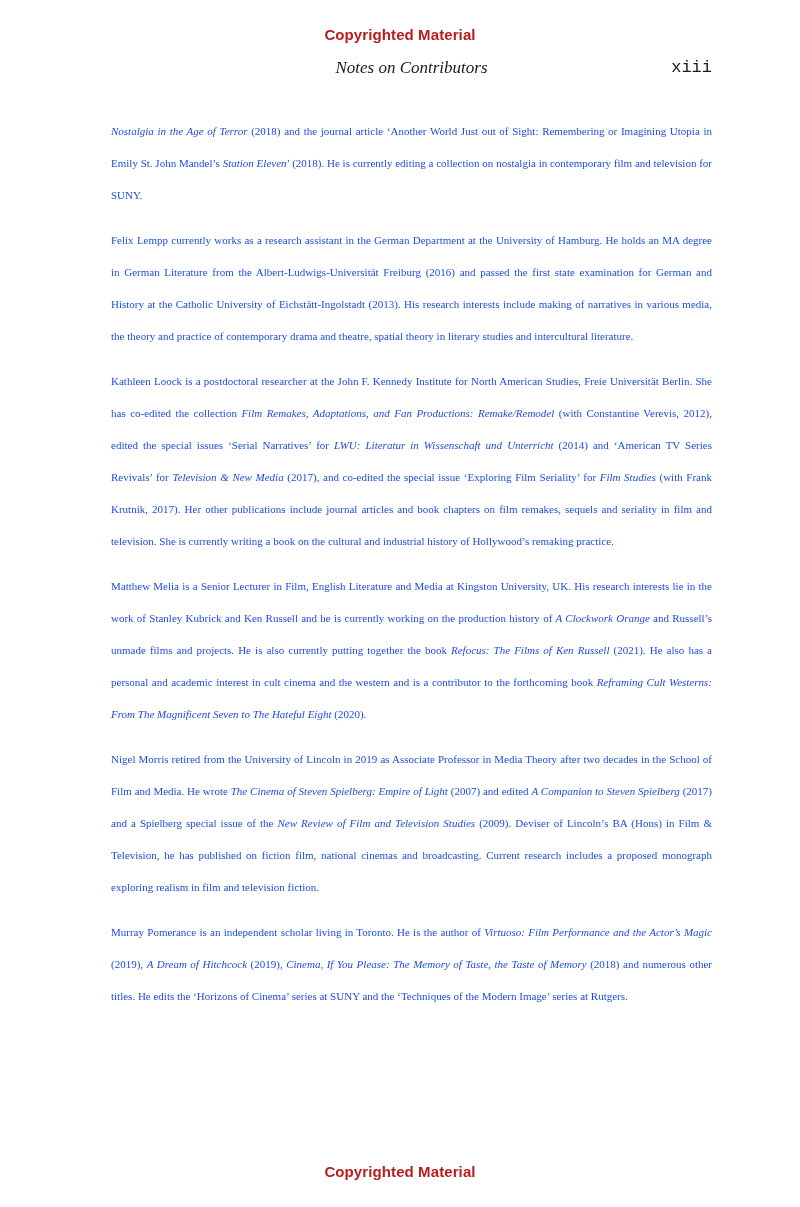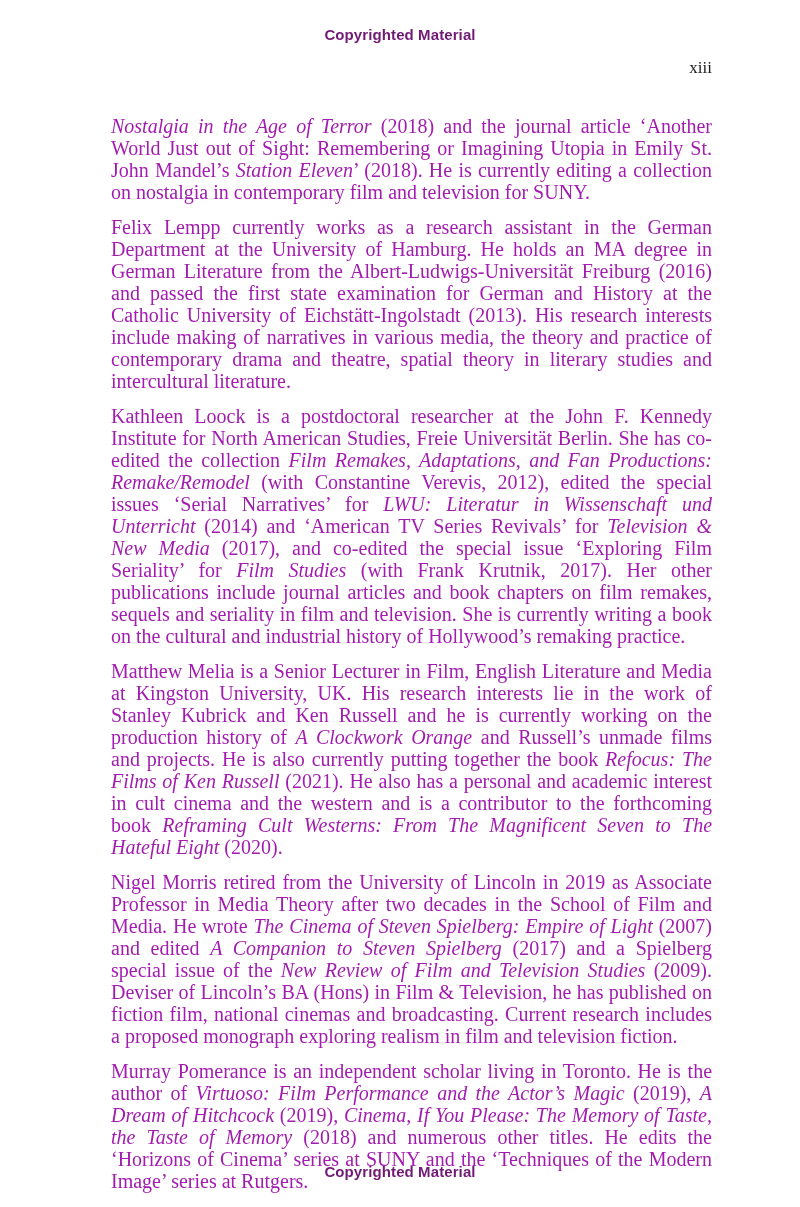--- a/index.html
+++ b/index.html
@@ -1,44 +1,45 @@
 <!DOCTYPE html>
 <html><head>
 <meta charset="utf-8">
 <style>
   html, body { margin: 0; padding: 0; background: #ffffff; }
   body { width: 800px; height: 1207px; position: relative; overflow: hidden; }
   .watermark {
     position: absolute; left: 0; width: 800px; text-align: center;
     font-family: "Liberation Sans", sans-serif; font-size: 15px;
-    color: #701a75; font-weight: bold; letter-spacing: 0.1px;
+    color: #b91c1c; font-weight: bold; letter-spacing: 0.1px;
   }
   .wm-top { top: 26px; }
   .wm-bottom { top: 1163px; }
   .running-head {
     position: absolute; top: 58px; left: 111px; width: 601px; height: 24px;
     font-family: "Liberation Serif", serif; font-size: 17px; color: #1a1a1a;
   }
   .running-title { position: absolute; left: 0; width: 601px; text-align: center; font-style: italic; top: 0; }
-  .page-number { position: absolute; right: 0; top: 0; }
+  .page-number { position: absolute; right: 0; top: 0; font-family: Liberation Mono, monospace; }
   .content {
     position: absolute; top: 115px; left: 111px; width: 601px;
-    font-family: "Liberation Serif", serif; font-size: 20px; line-height: 22px;
-    color: #a21caf; text-align: justify; hyphens: none;
+    font-family: "Liberation Serif", serif; font-size: 11px; line-height: 32px;
+    color: #1d4ed8; text-align: justify; hyphens: none;
   }
   .para { margin: 0 0 13px 0; }
   .name { font-weight: normal; }
   em { font-style: italic; }
 </style>
 </head>
 <body>
 
 <div class="watermark wm-top">Copyrighted Material</div>
 
 <div class="running-head">
+  <span class="running-title">Notes on Contributors</span>
   <span class="page-number">xiii</span>
 </div>
 
 <div class="content">
   <p class="para"><em>Nostalgia in the Age of Terror</em><span> (2018) and the journal article ‘Another World Just out of Sight: Remembering or Imagining Utopia in Emily St. John Mandel’s </span><em>Station Eleven</em><span>’ (2018). He is currently editing a collection on nostalgia in contemporary film and television for SUNY.</span></p>
   <p class="para"><span class="name">Felix Lempp</span><span> currently works as a research assistant in the German Department at the University of Hamburg. He holds an MA degree in German Literature from the Albert-Ludwigs-Universität Freiburg (2016) and passed the first state examination for German and History at the Catholic University of Eichstätt-Ingolstadt (2013). His research interests include making of narratives in various media, the theory and practice of contemporary drama and theatre, spatial theory in literary studies and intercultural literature.</span></p>
   <p class="para"><span class="name">Kathleen Loock</span><span> is a postdoctoral researcher at the John F. Kennedy Institute for North American Studies, Freie Universität Berlin. She has co-edited the collection </span><em>Film Remakes, Adaptations, and Fan Productions: Remake/Remodel</em><span> (with Constantine Verevis, 2012), edited the special issues ‘Serial Narratives’ for </span><em>LWU: Literatur in Wissenschaft und Unterricht</em><span> (2014) and ‘American TV Series Revivals’ for </span><em>Television &amp; New Media</em><span> (2017), and co-edited the special issue ‘Exploring Film Seriality’ for </span><em>Film Studies</em><span> (with Frank Krutnik, 2017). Her other publications include journal articles and book chapters on film remakes, sequels and seriality in film and television. She is currently writing a book on the cultural and industrial history of Hollywood’s remaking practice.</span></p>
   <p class="para"><span class="name">Matthew Melia</span><span> is a Senior Lecturer in Film, English Literature and Media at Kingston University, UK. His research interests lie in the work of Stanley Kubrick and Ken Russell and he is currently working on the production history of </span><em>A Clockwork Orange</em><span> and Russell’s unmade films and projects. He is also currently putting together the book </span><em>Refocus: The Films of Ken Russell</em><span> (2021). He also has a personal and academic interest in cult cinema and the western and is a contributor to the forthcoming book </span><em>Reframing Cult Westerns: From The Magnificent Seven to The Hateful Eight</em><span> (2020).</span></p>
   <p class="para"><span class="name">Nigel Morris</span><span> retired from the University of Lincoln in 2019 as Associate Professor in Media Theory after two decades in the School of Film and Media. He wrote </span><em>The Cinema of Steven Spielberg: Empire of Light</em><span> (2007) and edited </span><em>A Companion to Steven Spielberg</em><span> (2017) and a Spielberg special issue of the </span><em>New Review of Film and Television Studies</em><span> (2009). Deviser of Lincoln’s BA (Hons) in Film &amp; Television, he has published on fiction film, national cinemas and broadcasting. Current research includes a proposed monograph exploring realism in film and television fiction.</span></p>
   <p class="para"><span class="name">Murray Pomerance</span><span> is an independent scholar living in Toronto. He is the author of </span><em>Virtuoso: Film Performance and the Actor’s Magic</em><span> (2019), </span><em>A Dream of Hitchcock</em><span> (2019), </span><em>Cinema, If You Please: The Memory of Taste, the Taste of Memory</em><span> (2018) and numerous other titles. He edits the ‘Horizons of Cinema’ series at SUNY and the ‘Techniques of the Modern Image’ series at Rutgers.</span></p>

